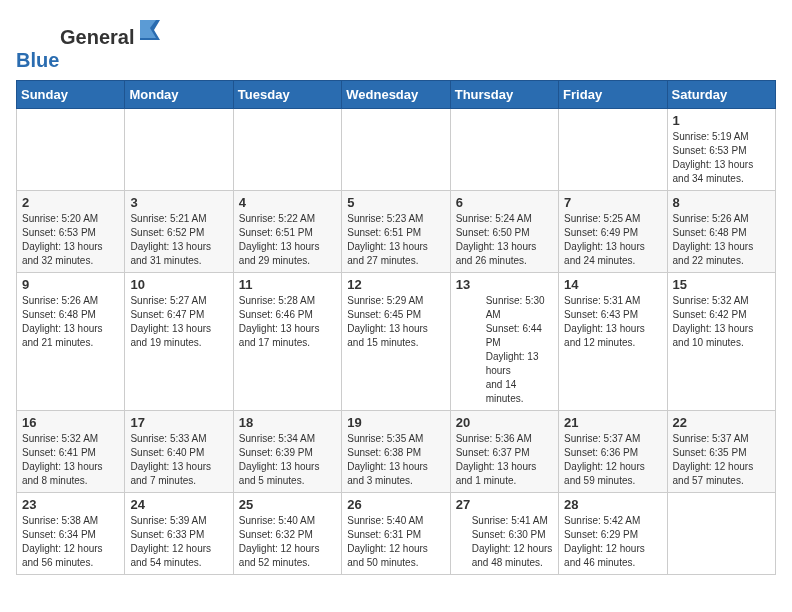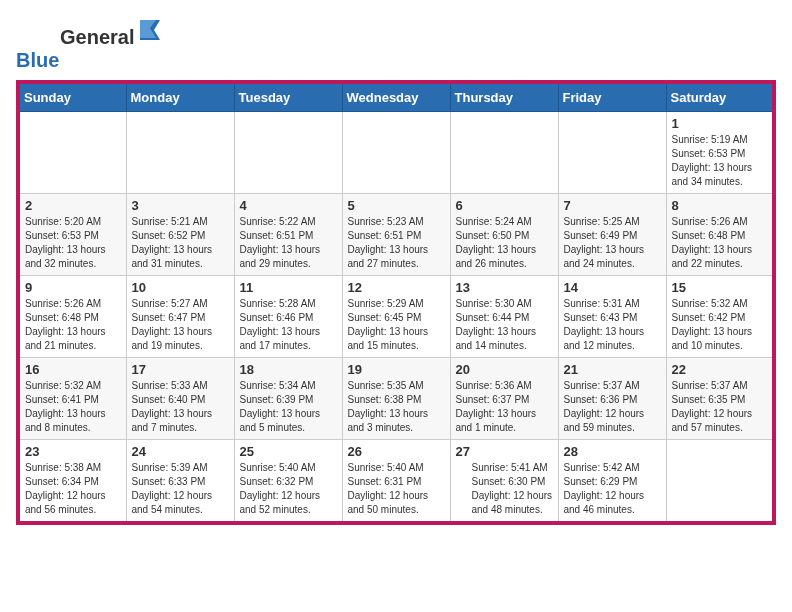--- a/index.html
+++ b/index.html
@@ -33,21 +33,21 @@
       font-weight: bold;
       color: #333;
     }
     .subtitle {
       font-size: 15px;
       color: #444;
     }
     .calendar {
       width: 100%;
       border-collapse: collapse;
-      border: 4px solid #be185d;
+      border: 1px solid #be185d;
     }
     .calendar th {
       background-color: #2a6cb0;
       color: #fff;
       font-size: 13px;
       font-weight: bold;
       padding: 6px 4px;
       text-align: left;
       border: 1px solid #1e5490;
     }
@@ -200,21 +200,21 @@
         </td>
         <td>
           <span class="day-number">12</span>
           <div class="day-info" style="white-space: pre-line;">Sunrise: 5:29 AM
 Sunset: 6:45 PM
 Daylight: 13 hours
 and 15 minutes.</div>
         </td>
         <td>
           <span class="day-number">13</span>
-          <div class="day-info" style="white-space: pre-line;">Sunrise: 5:30 AM
+          <div class="day-info" style="white-space: pre-line; margin-left: 30px;">Sunrise: 5:30 AM
 Sunset: 6:44 PM
 Daylight: 13 hours
 and 14 minutes.</div>
         </td>
         <td>
           <span class="day-number">14</span>
           <div class="day-info" style="white-space: pre-line;">Sunrise: 5:31 AM
 Sunset: 6:43 PM
 Daylight: 13 hours
 and 12 minutes.</div>

